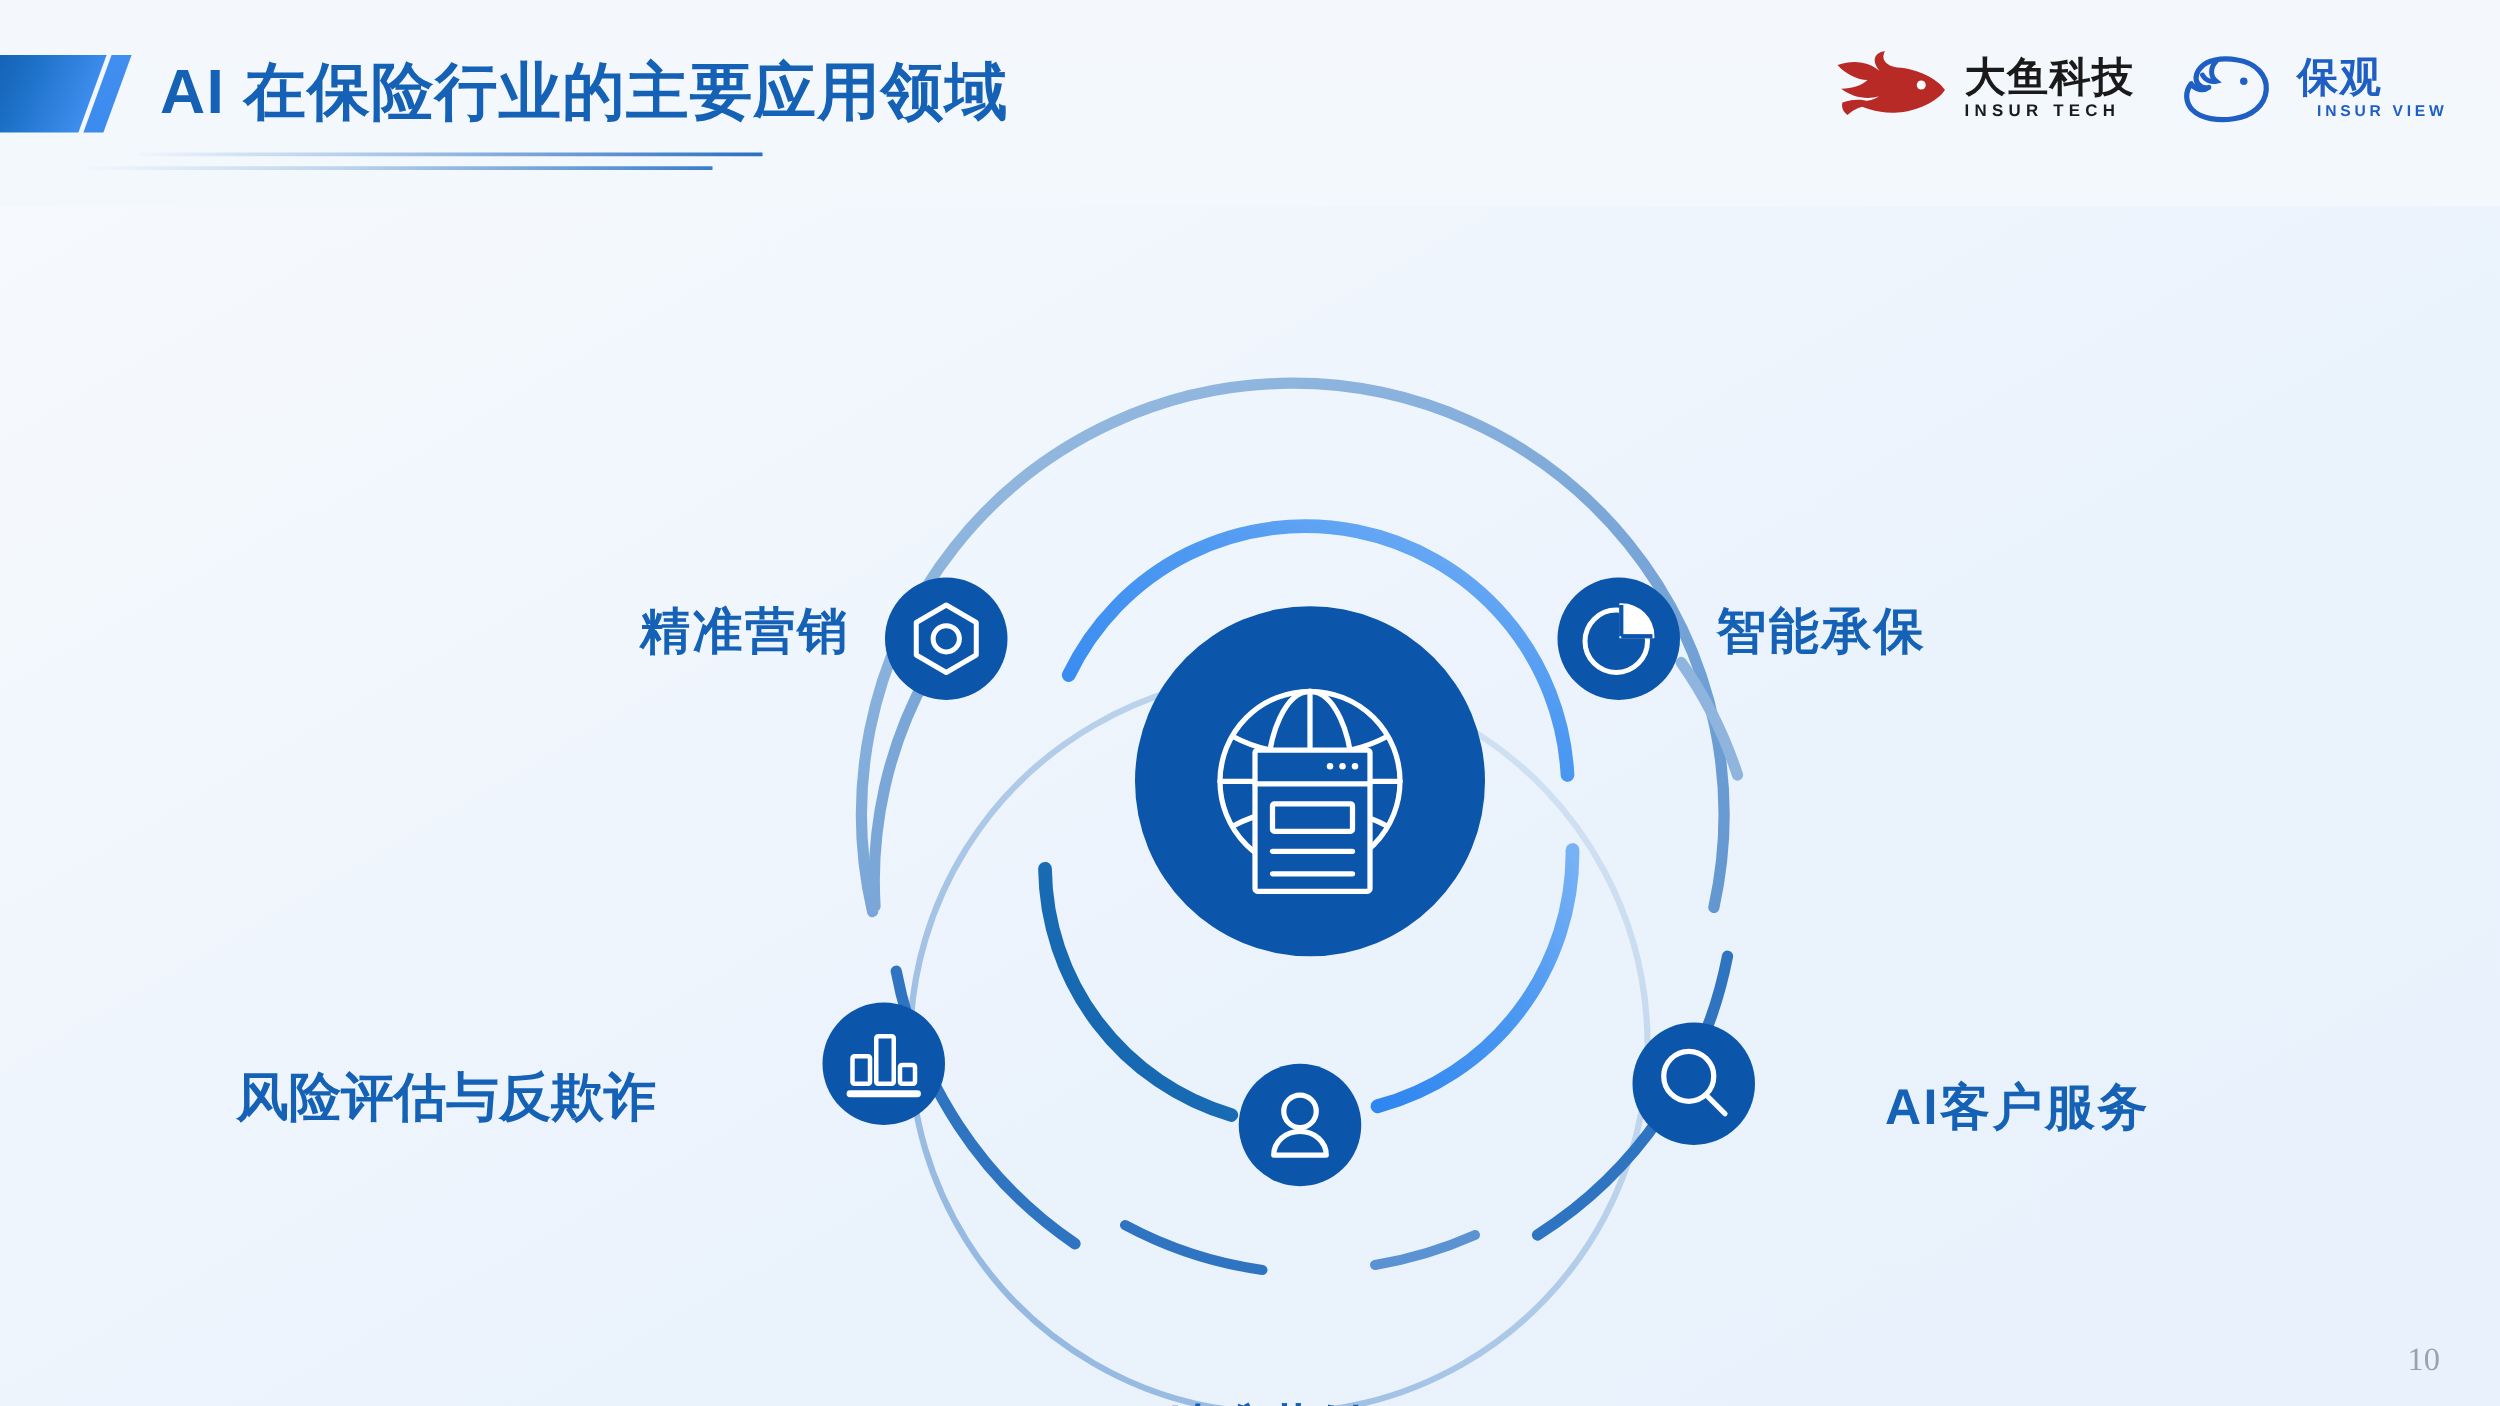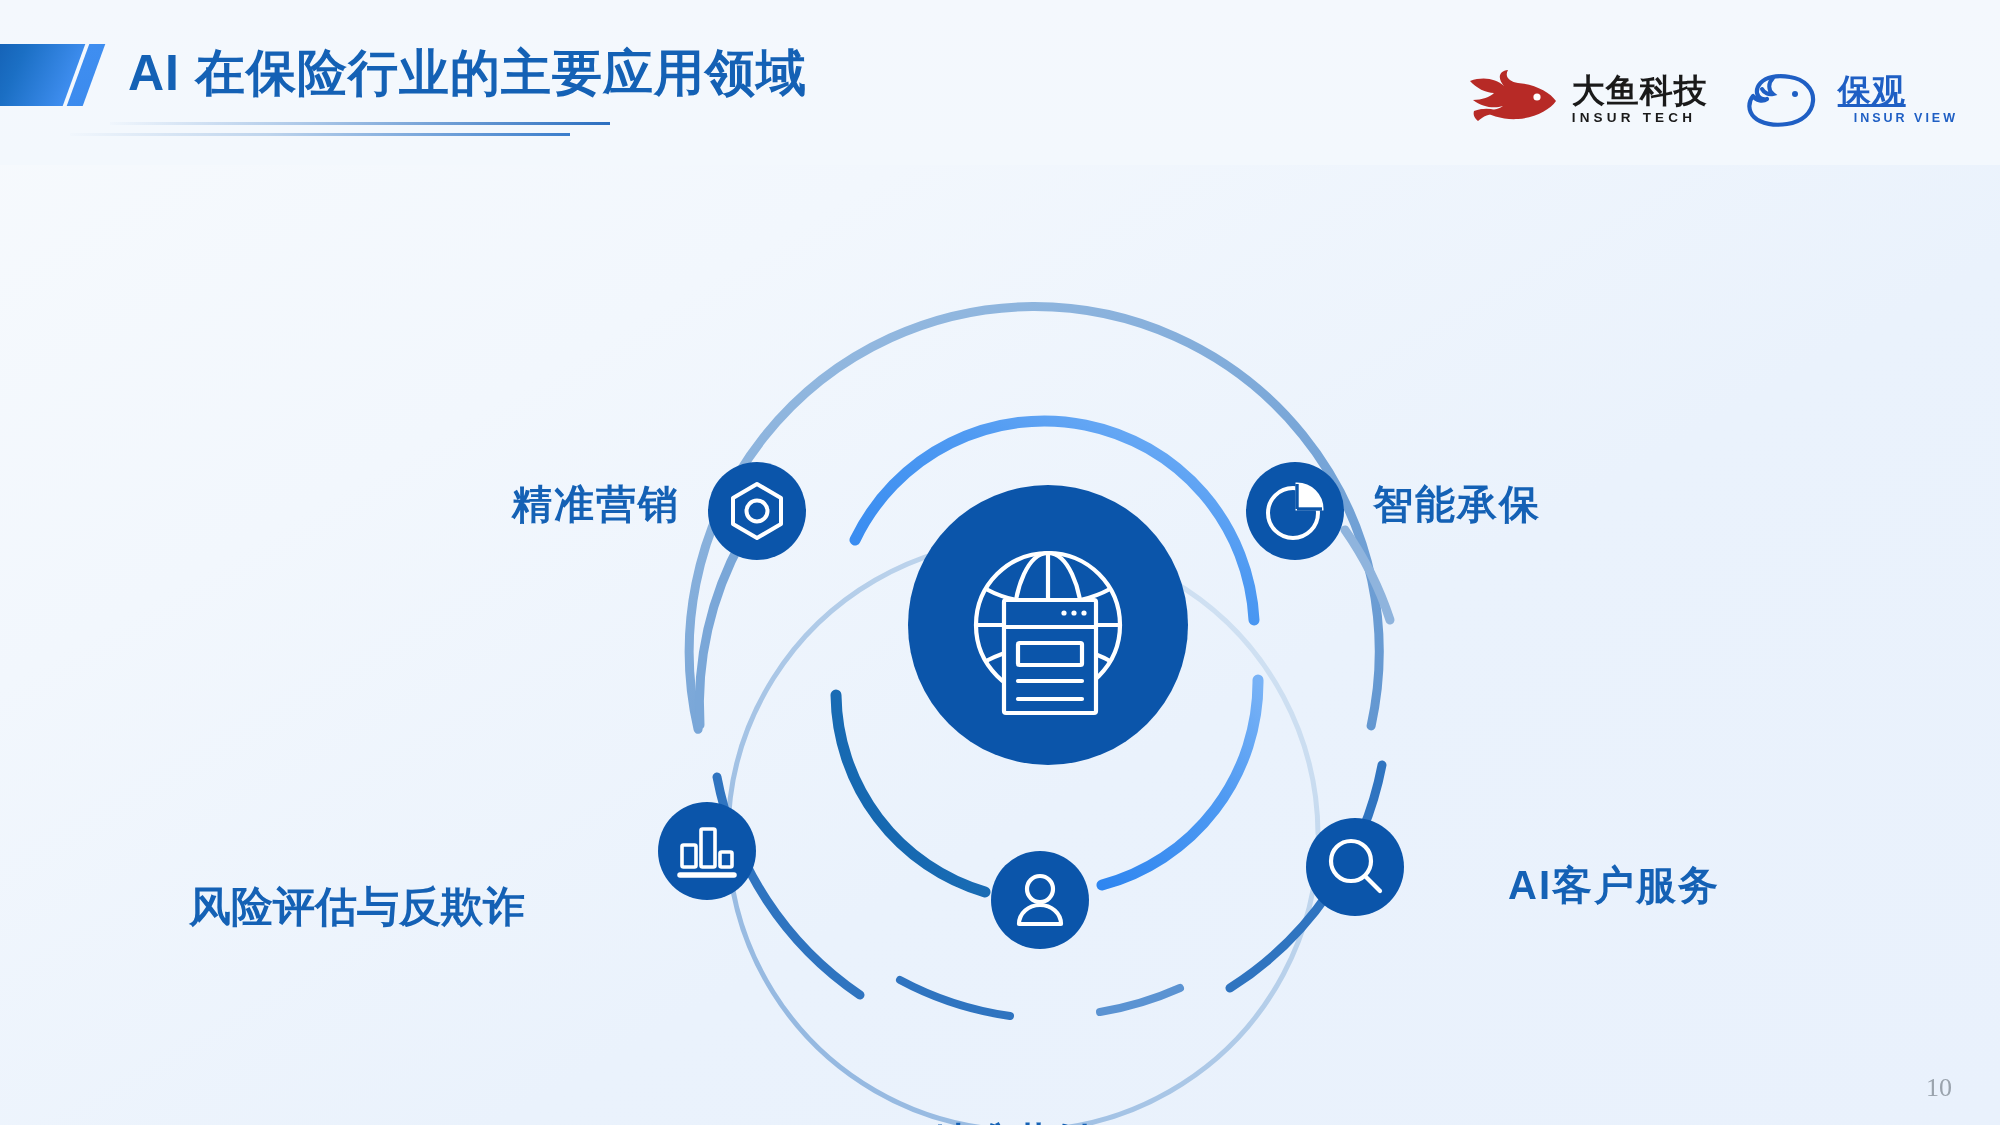--- a/index.html
+++ b/index.html
@@ -91,39 +91,38 @@
     right: 42px;
     top: 38px;
     display: flex;
     align-items: center;
     gap: 34px;
   }
   .logo {
     display: flex;
     align-items: center;
     gap: 12px;
-    margin-top: 29px;
   }
   .logo-mark { display: block; }
   .logo-text { display: flex; flex-direction: column; justify-content: center; }
   .logo-cn {
     font-size: 33px;
     font-weight: 700;
     line-height: 36px;
     letter-spacing: 1px;
   }
   .logo-en {
     font-size: 13.5px;
     font-weight: 700;
     letter-spacing: 4.2px;
     line-height: 18px;
   }
   .logo-dayu .logo-cn { color: #1a1a1a; }
   .logo-dayu .logo-en { color: #1a1a1a; }
-  .logo-insur .logo-cn { color: #1f5fc4; text-decoration: underline; }
+  .logo-insur .logo-cn { color: #1f5fc4; }
   .logo-insur .logo-en { color: #1f5fc4; font-size: 12.5px; letter-spacing: 3px; padding-left: 16px;}
 
   
   .diagram {
     position: absolute;
     left: 0;
     top: 140px;
     width: 2000px;
     height: 985px;
   }
@@ -139,21 +138,20 @@
     font-weight: 700;
     color: #1461b5;
     white-space: nowrap;
     letter-spacing: 2px;
   }
   .node-label.serif {
     font-family: Liberation Mono, monospace;
     font-weight: 700;
     letter-spacing: 0px;
     font-size: 42px;
-    margin-top: 29px;
   }
 
   .lbl-claims   { right: 1320px; top: 337px; }
   .lbl-underwrite { left: 1373px; top: 337px; }
   .lbl-risk     { right: 1475px; top: 710px; }
   .lbl-service  { left: 1508px; top: 718px; }
   .lbl-marketing{ left: 930px;  top: 975px; }
 
   .page-number {
     position: absolute;

